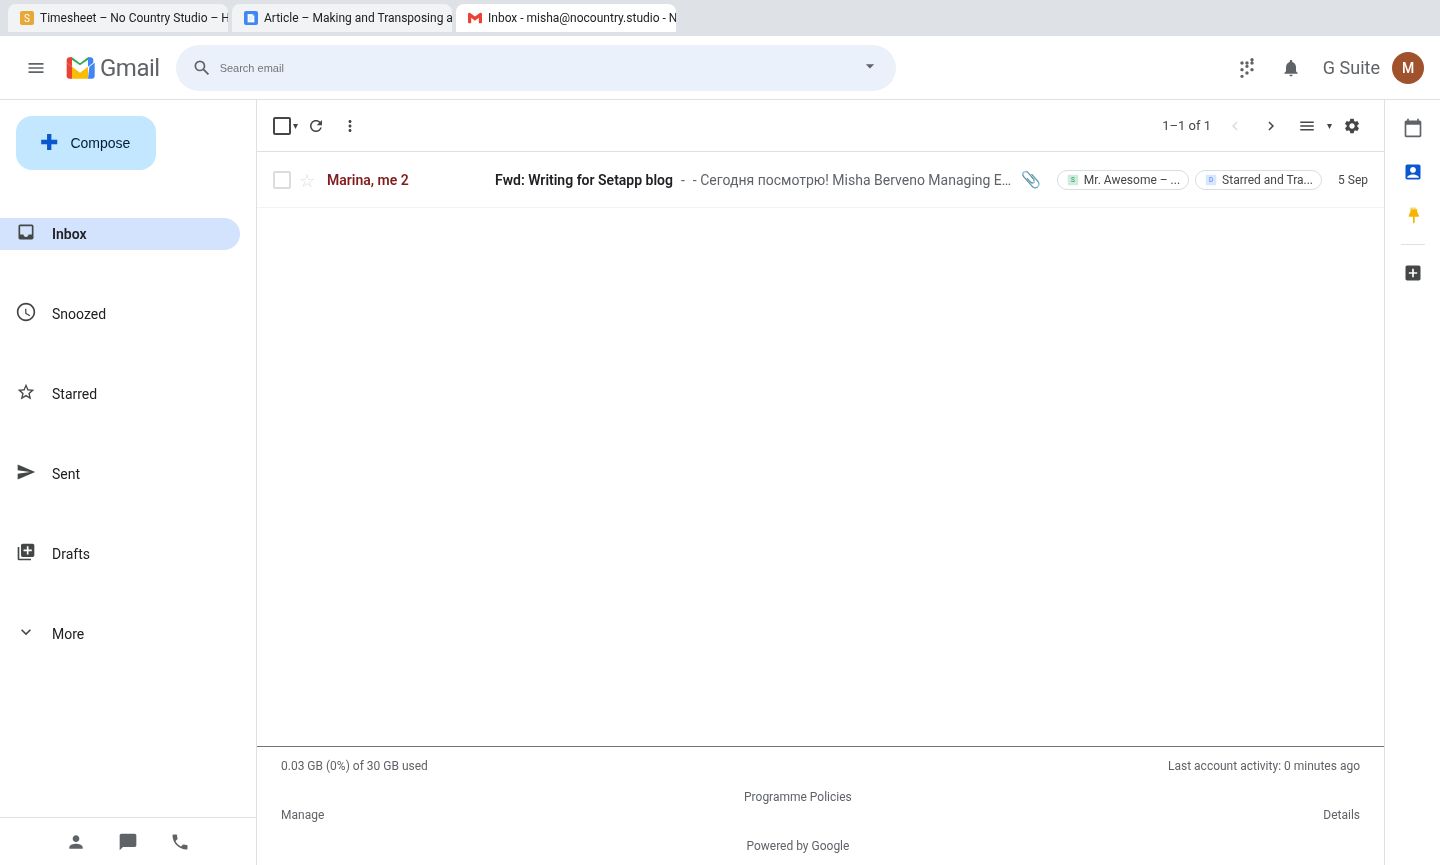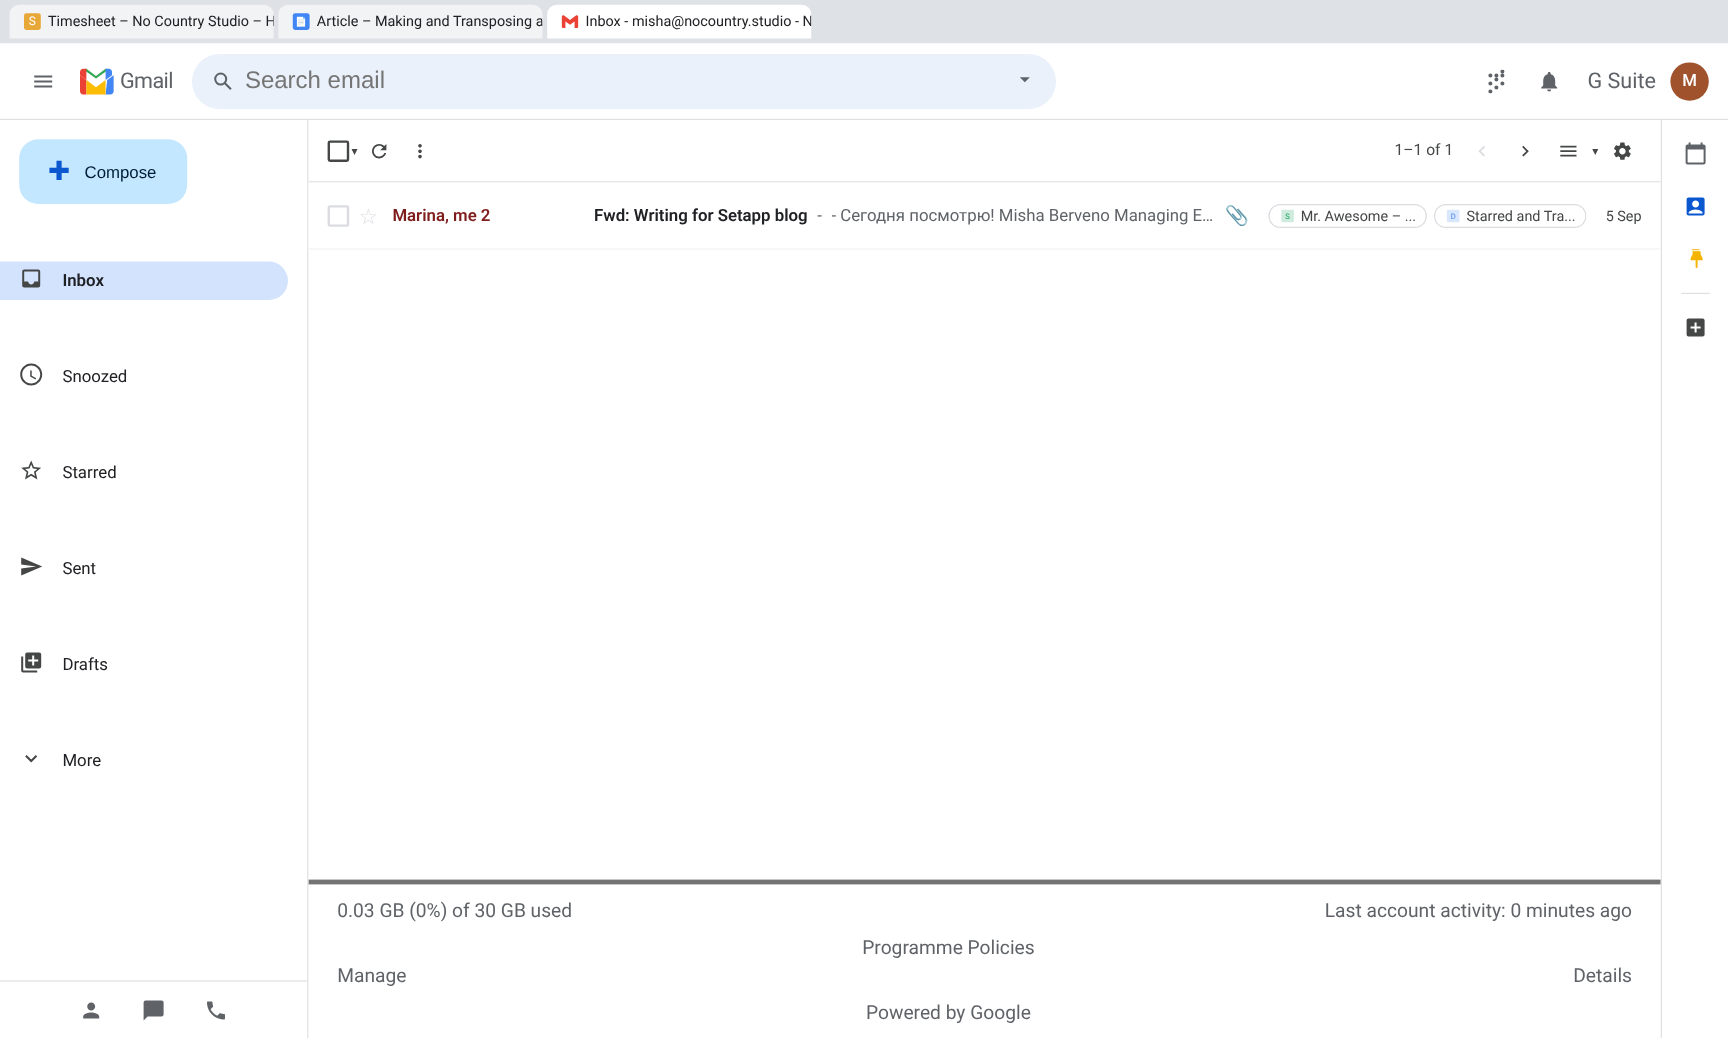--- a/index.html
+++ b/index.html
@@ -67,38 +67,38 @@
       border-radius: 50%; cursor: pointer; border: none; background: none;
     }
     .logo-area {
       display: flex; align-items: center; gap: 4px;
       margin-right: 8px;
     }
     .gmail-m {
       width: 32px; height: 32px;
     }
     .gmail-text {
-      font-size: 18px; color: #5f6368; font-weight: 400; letter-spacing: -0.5px;
+      font-size: 24px; color: #5f6368; font-weight: 400; letter-spacing: -0.5px;
     }
     .search-bar {
       flex: 1;
       max-width: 720px;
       height: 46px;
       background: #eaf1fb;
       border-radius: 24px;
       display: flex;
       align-items: center;
       padding: 0 16px;
       gap: 8px;
     }
     .search-input {
       flex: 1;
       border: none;
       background: transparent;
-      font-size: 20px;
+      font-size: 11px;
       outline: none;
       color: #4d7c0f;
     }
     .search-icon-svg { color: #5f6368; flex-shrink: 0; }
     .search-dropdown { color: #5f6368; cursor: pointer; margin-left: auto; }
     .header-actions {
       margin-left: auto;
       display: flex;
       align-items: center;
       gap: 4px;
@@ -246,23 +246,23 @@
     }
     .chip-icon { width: 14px; height: 14px; flex-shrink: 0; }
     .email-date { font-size: 12px; color: #444746; flex-shrink: 0; margin-left: 8px; }
 
     
     .footer {
       padding: 12px 24px;
       display: flex;
       justify-content: space-between;
       align-items: flex-start;
-      font-size: 16px;
+      font-size: 12px;
       color: #5f6368;
-      border-top: 4px solid #737373;
+      border-top: 1px solid #737373;
     }
     .footer-links { display: flex; flex-direction: column; gap: 4px; }
     .footer-link { cursor: pointer; color: #5f6368; margin-top: 31px; }
     .footer-center { display: flex; flex-direction: column; align-items: center; gap: 4px; }
     .footer-right { display: flex; flex-direction: column; align-items: flex-end; gap: 4px; }
 
     
     .right-sidebar {
       width: 56px;
       border-left: 1px solid #e0e0e0;

